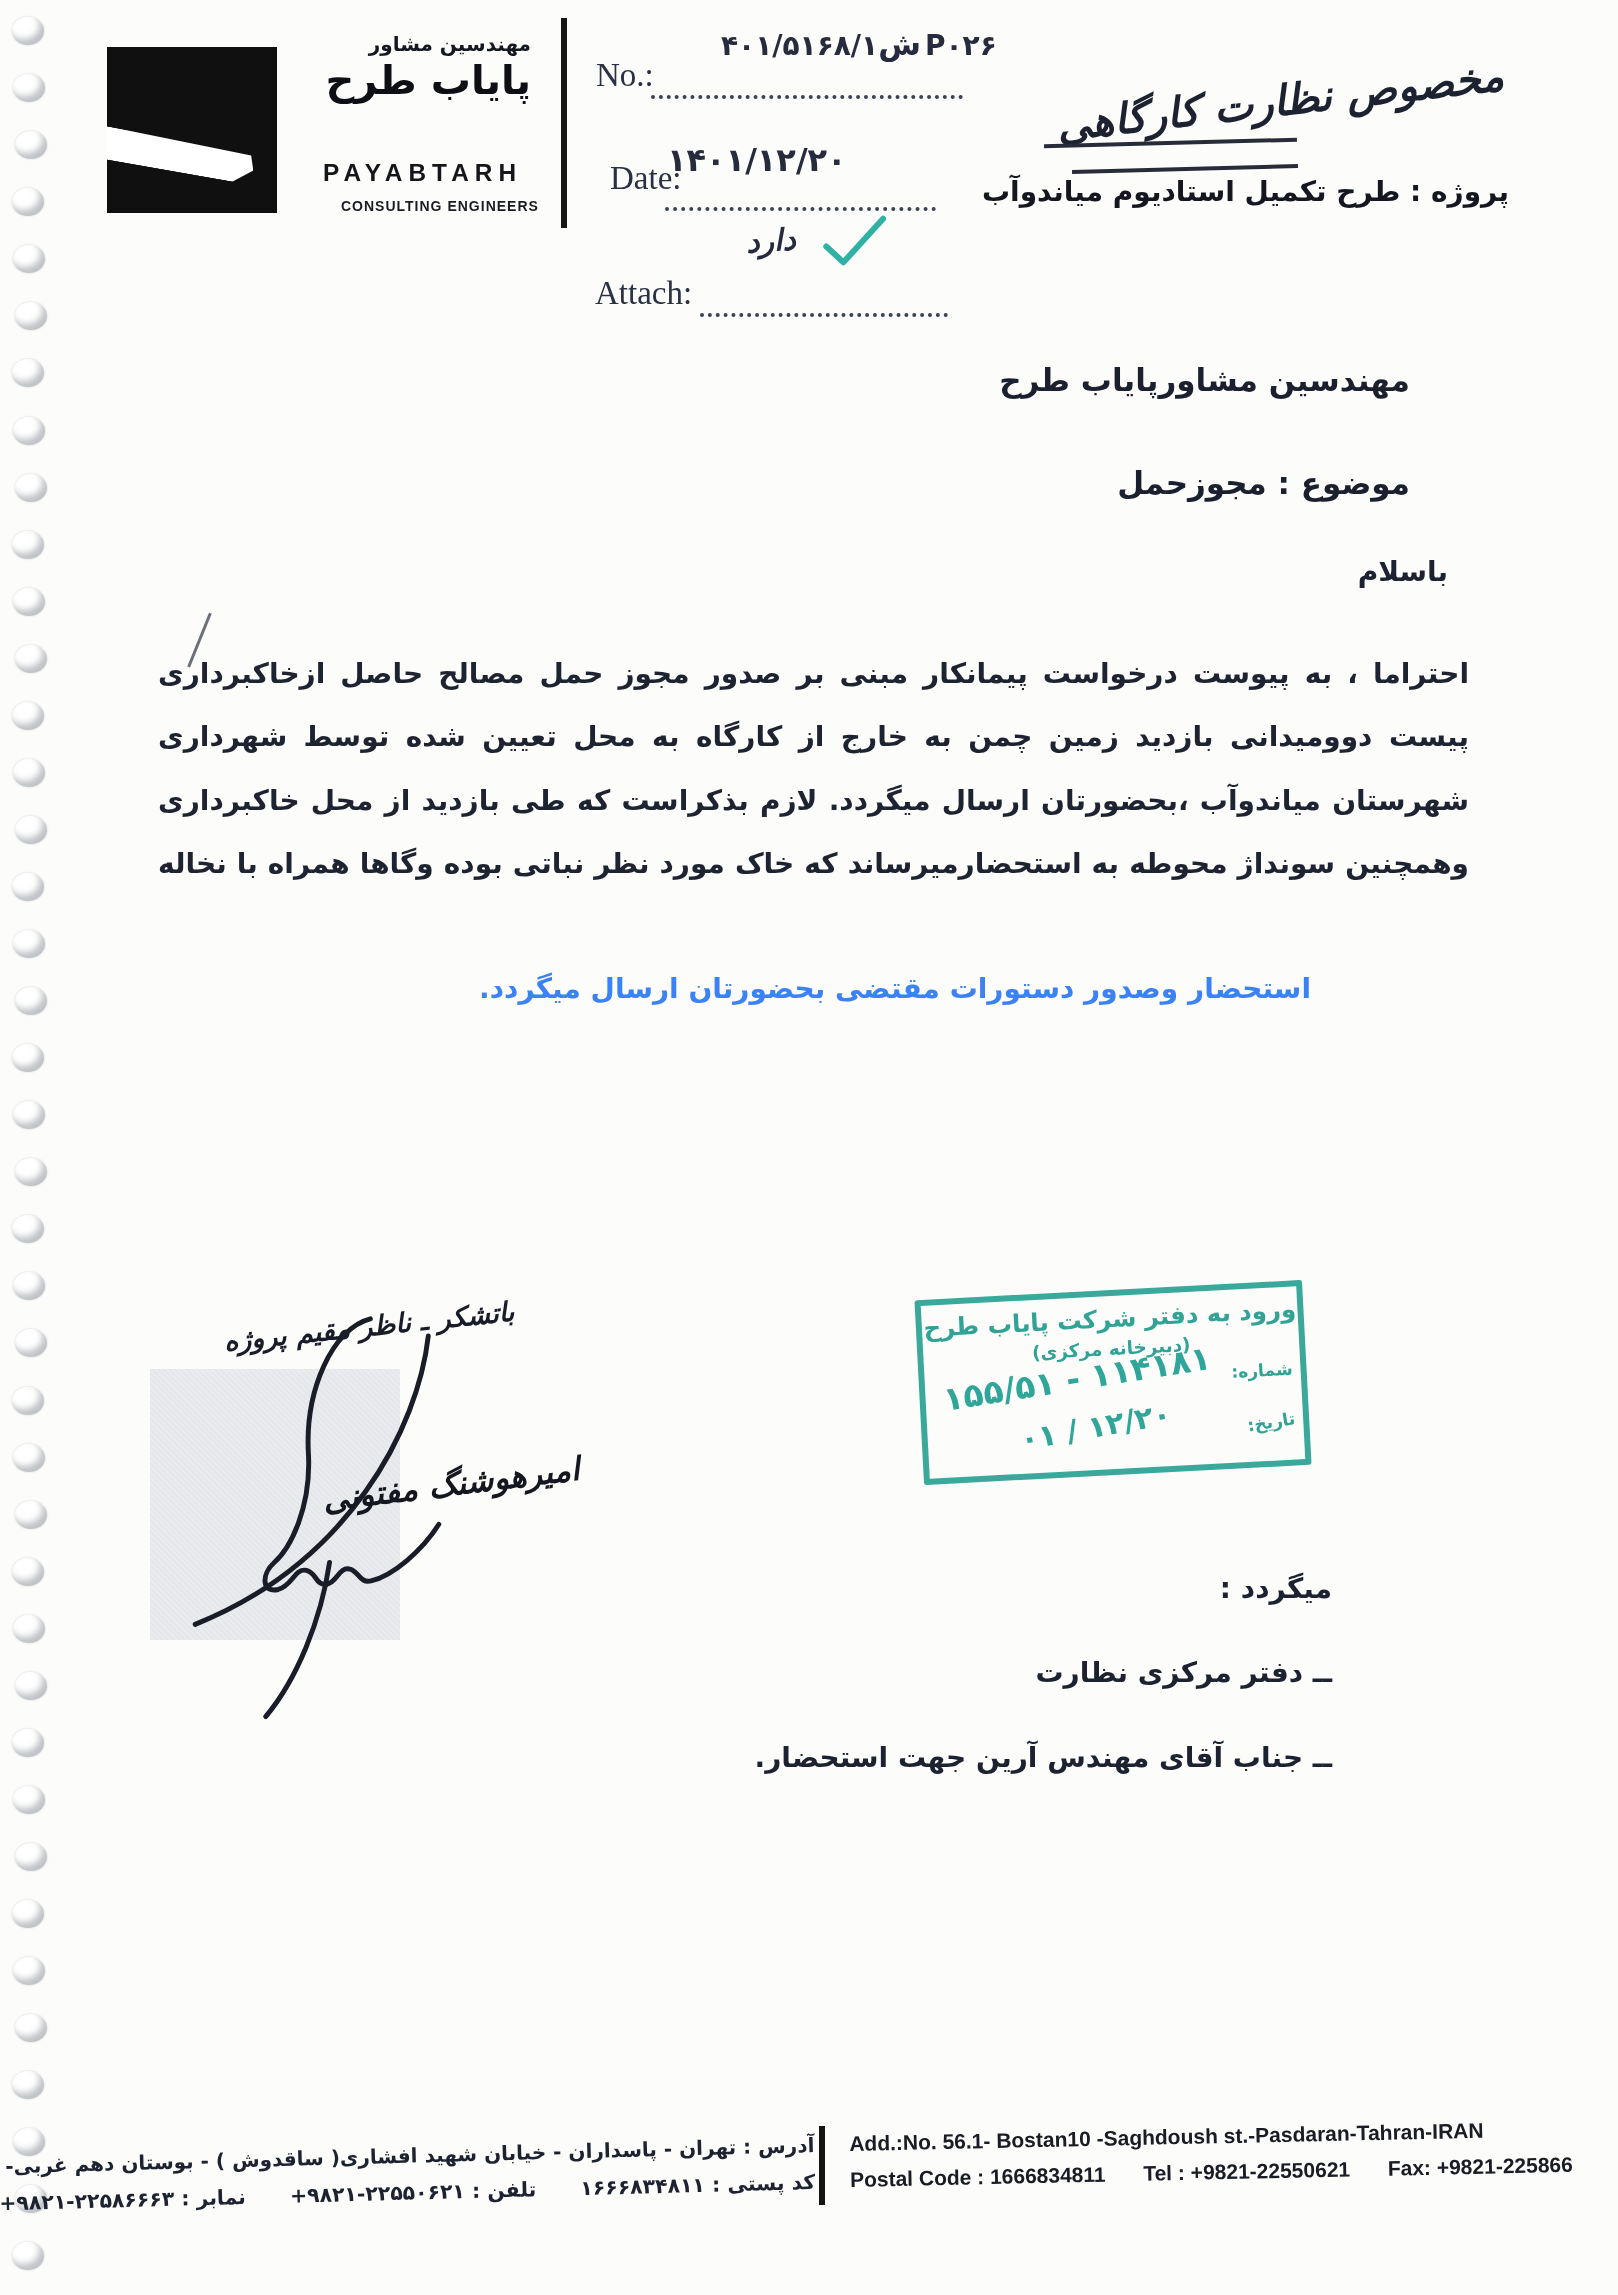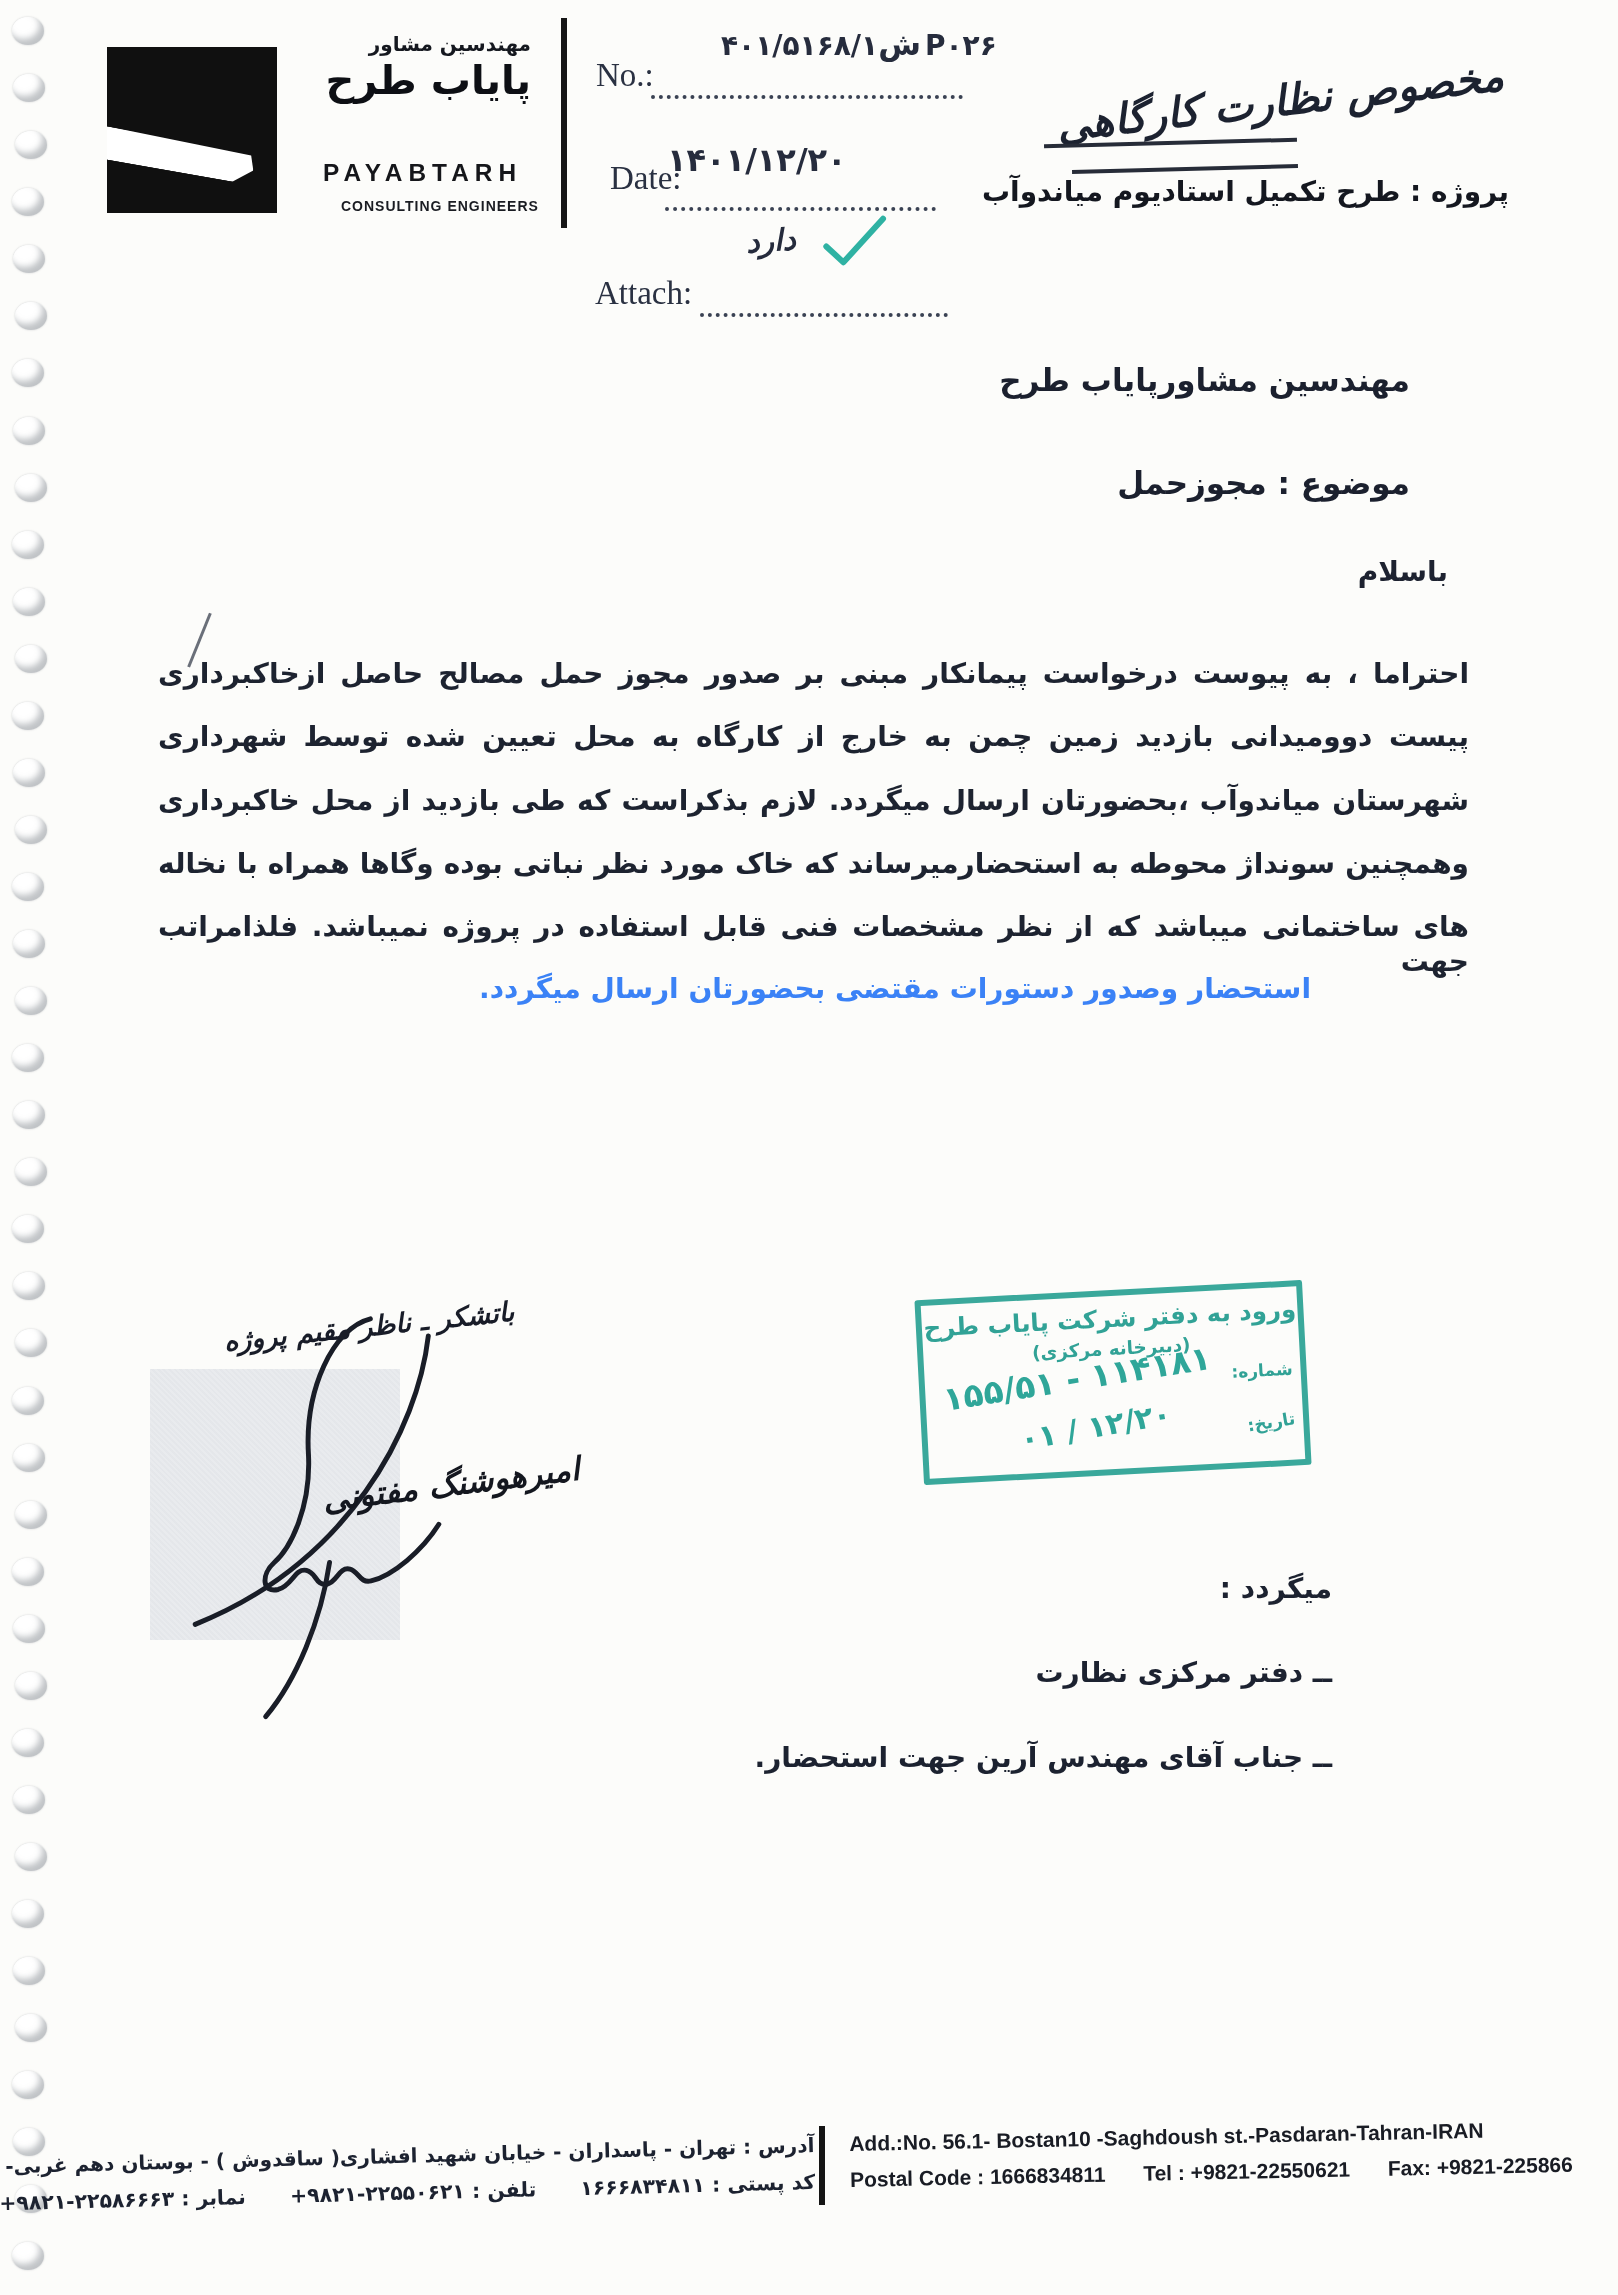--- a/index.html
+++ b/index.html
@@ -166,21 +166,20 @@
 
   <div class="abs recipient rtl">مهندسین مشاورپایاب طرح</div>
   <div class="abs subject rtl">موضوع : مجوزحمل</div>
   <div class="abs salutation rtl">باسلام</div>
 
   <div class="abs pen-mark"></div>
   <div class="abs body-line" style="top:656px;">احتراما ، به پیوست درخواست پیمانکار مبنی بر صدور مجوز حمل مصالح حاصل ازخاکبرداری</div>
   <div class="abs body-line" style="top:719px;">پیست دوومیدانی بازدید زمین چمن به خارج از کارگاه به محل تعیین شده توسط شهرداری</div>
   <div class="abs body-line" style="top:783px;">شهرستان میاندوآب ،بحضورتان ارسال میگردد. لازم بذکراست که طی بازدید از محل خاکبرداری</div>
   <div class="abs body-line" style="top:846px;">وهمچنین سونداژ محوطه به استحضارمیرساند که خاک مورد نظر نباتی بوده وگاها همراه با نخاله</div>
-  <div class="abs body-line" style="top:909px;">های ساختمانی میباشد که از نظر مشخصات فنی قابل استفاده در پروژه نمیباشد. فلذامراتب جهت</div>
   <div class="abs body-last" style="top:972px;">استحضار وصدور دستورات مقتضی بحضورتان ارسال میگردد.</div>
 
   <div class="abs sig-gray"></div>
   <div class="abs sig-closing rtl">باتشکر ـ ناظر مقیم پروژه</div>
   <svg class="abs sig-svg" width="428" height="461" viewBox="0 0 650 700">
     <g fill="none" stroke="#191d27" stroke-width="7.5" stroke-linecap="round">
       <path d="M 362 62 C 305 76 262 170 268 268 C 272 348 241 410 216 432 C 196 450 197 479 222 473 C 244 467 247 440 265 444 C 280 447 279 468 296 465 C 312 462 314 438 331 442 C 344 445 346 464 363 460 C 396 452 441 414 466 374"></path>
       <path d="M 450 88 C 434 228 330 432 96 526"></path>
       <path d="M 300 432 C 287 520 250 610 203 666"></path>
     </g>

